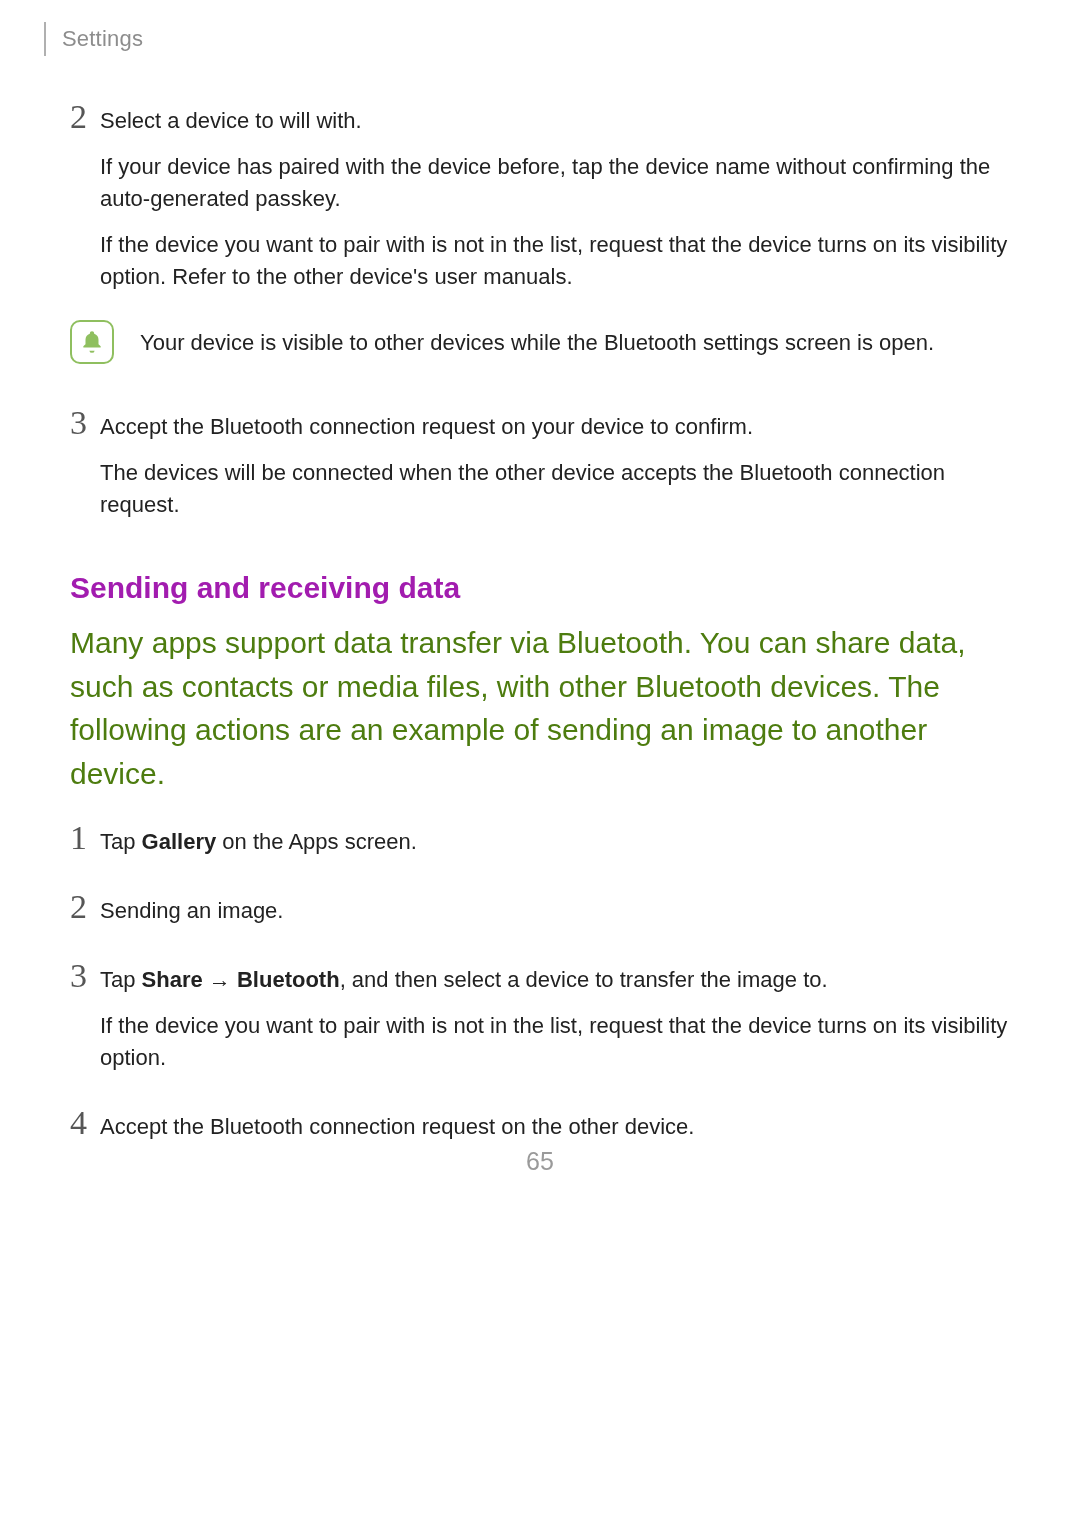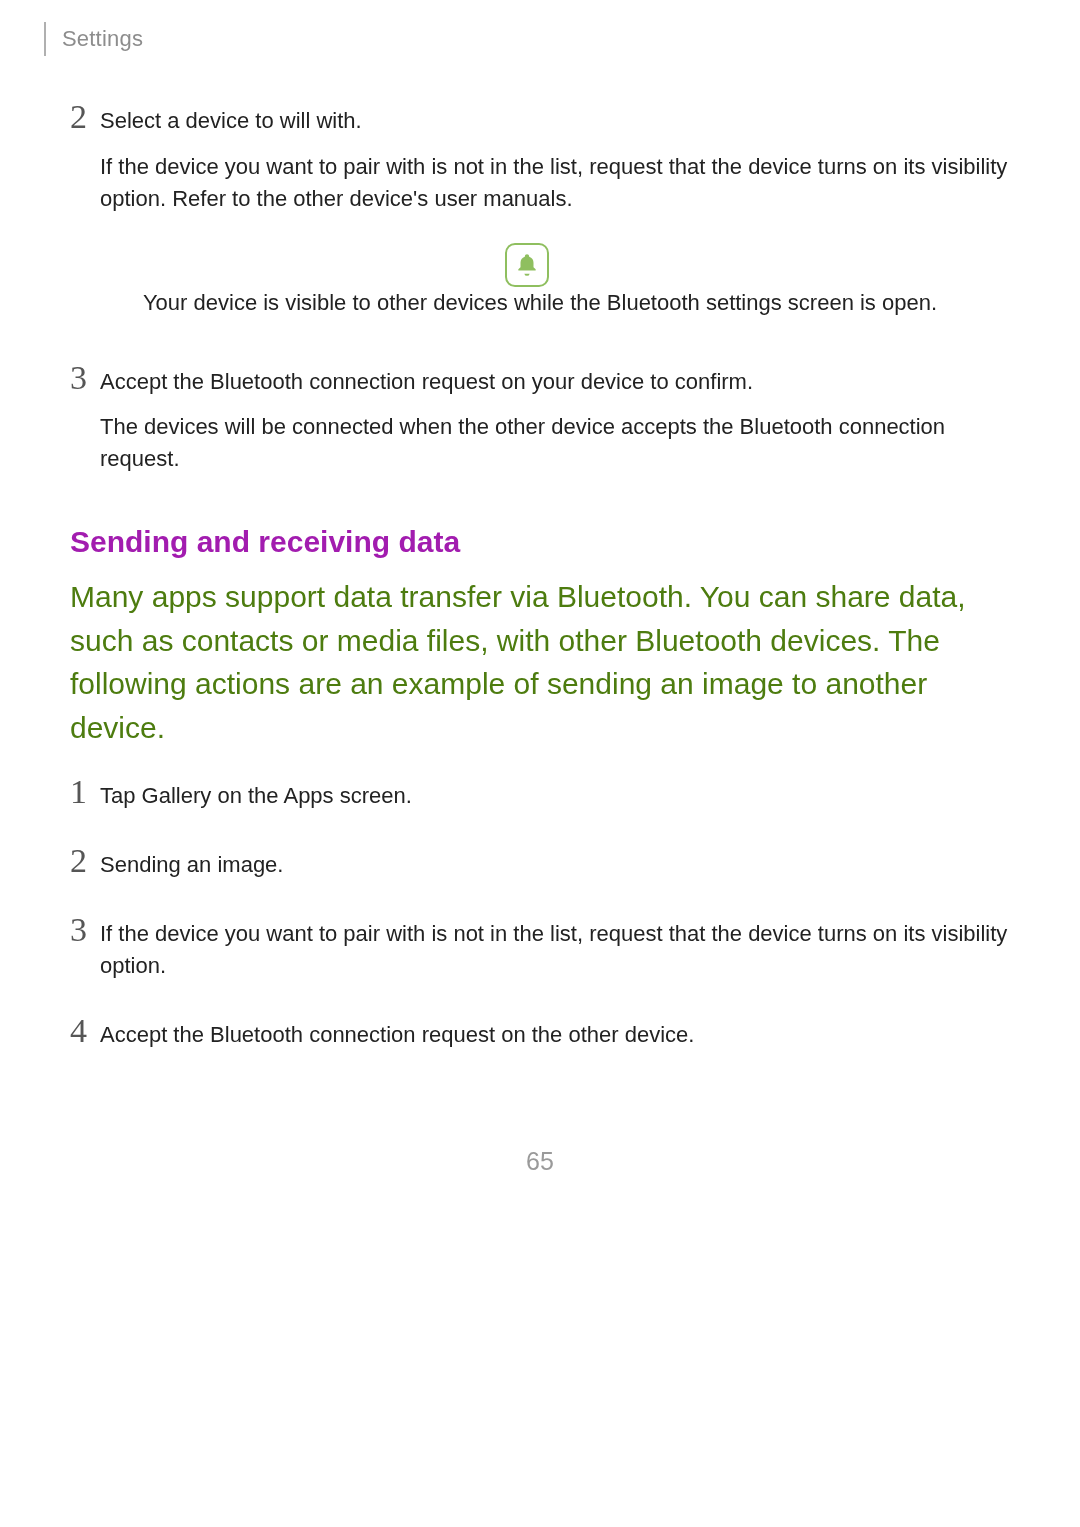--- a/index.html
+++ b/index.html
@@ -64,21 +64,20 @@
   }
   .step-row + .step-row {
     margin-top: 18px;
   }
   .gap-xl { height: 36px; }
   .gap-med { height: 20px; }
   .note-row {
     display: flex;
     align-items: center;
     margin: 14px 0 22px 0;
-    flex-direction: column;
   }
   .note-icon {
     width: 44px;
     height: 44px;
     border: 2px solid #8fbf5f;
     border-radius: 10px;
     display: flex;
     align-items: center;
     justify-content: center;
     margin-right: 26px;
@@ -99,21 +98,21 @@
     font-weight: 700;
     color: #a21caf;
     margin: 0 0 16px 0;
   }
   .intro {
     font-size: 30px;
     line-height: 1.45;
     color: #4d7c0f;
     margin: 0 0 26px 0;
   }
-  b { font-weight: 400; }
+  b { font-weight: 700; }
   .pagenum {
     position: absolute;
     bottom: 24px;
     left: 0;
     right: 0;
     text-align: center;
     font-size: 25px;
     color: #9a9a9a;
   }
 </style>
@@ -126,20 +125,21 @@
     <div class="tick"></div>
     <div class="section">Settings</div>
   </div>
 
   <div class="content">
 
     <div class="step-row">
       <div class="step-num">2</div>
       <div class="step-body">
         <p>Select a device to will with.</p>
+        <p>If your device has paired with the device before, tap the device name without confirming the auto-generated passkey.</p>
         <p>If the device you want to pair with is not in the list, request that the device turns on its visibility option. Refer to the other device's user manuals.</p>
       </div>
     </div>
 
     <div class="note-row">
       <div class="note-icon">
         <svg viewBox="0 0 24 24">
             <path d="M12 2a2 2 0 0 0-2 2v.3A6 6 0 0 0 6 10v4l-2 2v1h16v-1l-2-2v-4a6 6 0 0 0-4-5.7V4a2 2 0 0 0-2-2zm0 20a2.5 2.5 0 0 0 2.45-2h-4.9A2.5 2.5 0 0 0 12 22z"></path>
           </svg>
       </div>
@@ -172,20 +172,21 @@
     <div class="step-row">
       <div class="step-num">2</div>
       <div class="step-body">
         <p>Sending an image.</p>
       </div>
     </div>
 
     <div class="step-row">
       <div class="step-num">3</div>
       <div class="step-body">
+        <p><span>Tap </span><b>Share</b><span> → </span><b>Bluetooth</b><span>, and then select a device to transfer the image to.</span></p>
         <p>If the device you want to pair with is not in the list, request that the device turns on its visibility option.</p>
       </div>
     </div>
 
     <div class="step-row">
       <div class="step-num">4</div>
       <div class="step-body">
         <p>Accept the Bluetooth connection request on the other device.</p>
       </div>
     </div>

